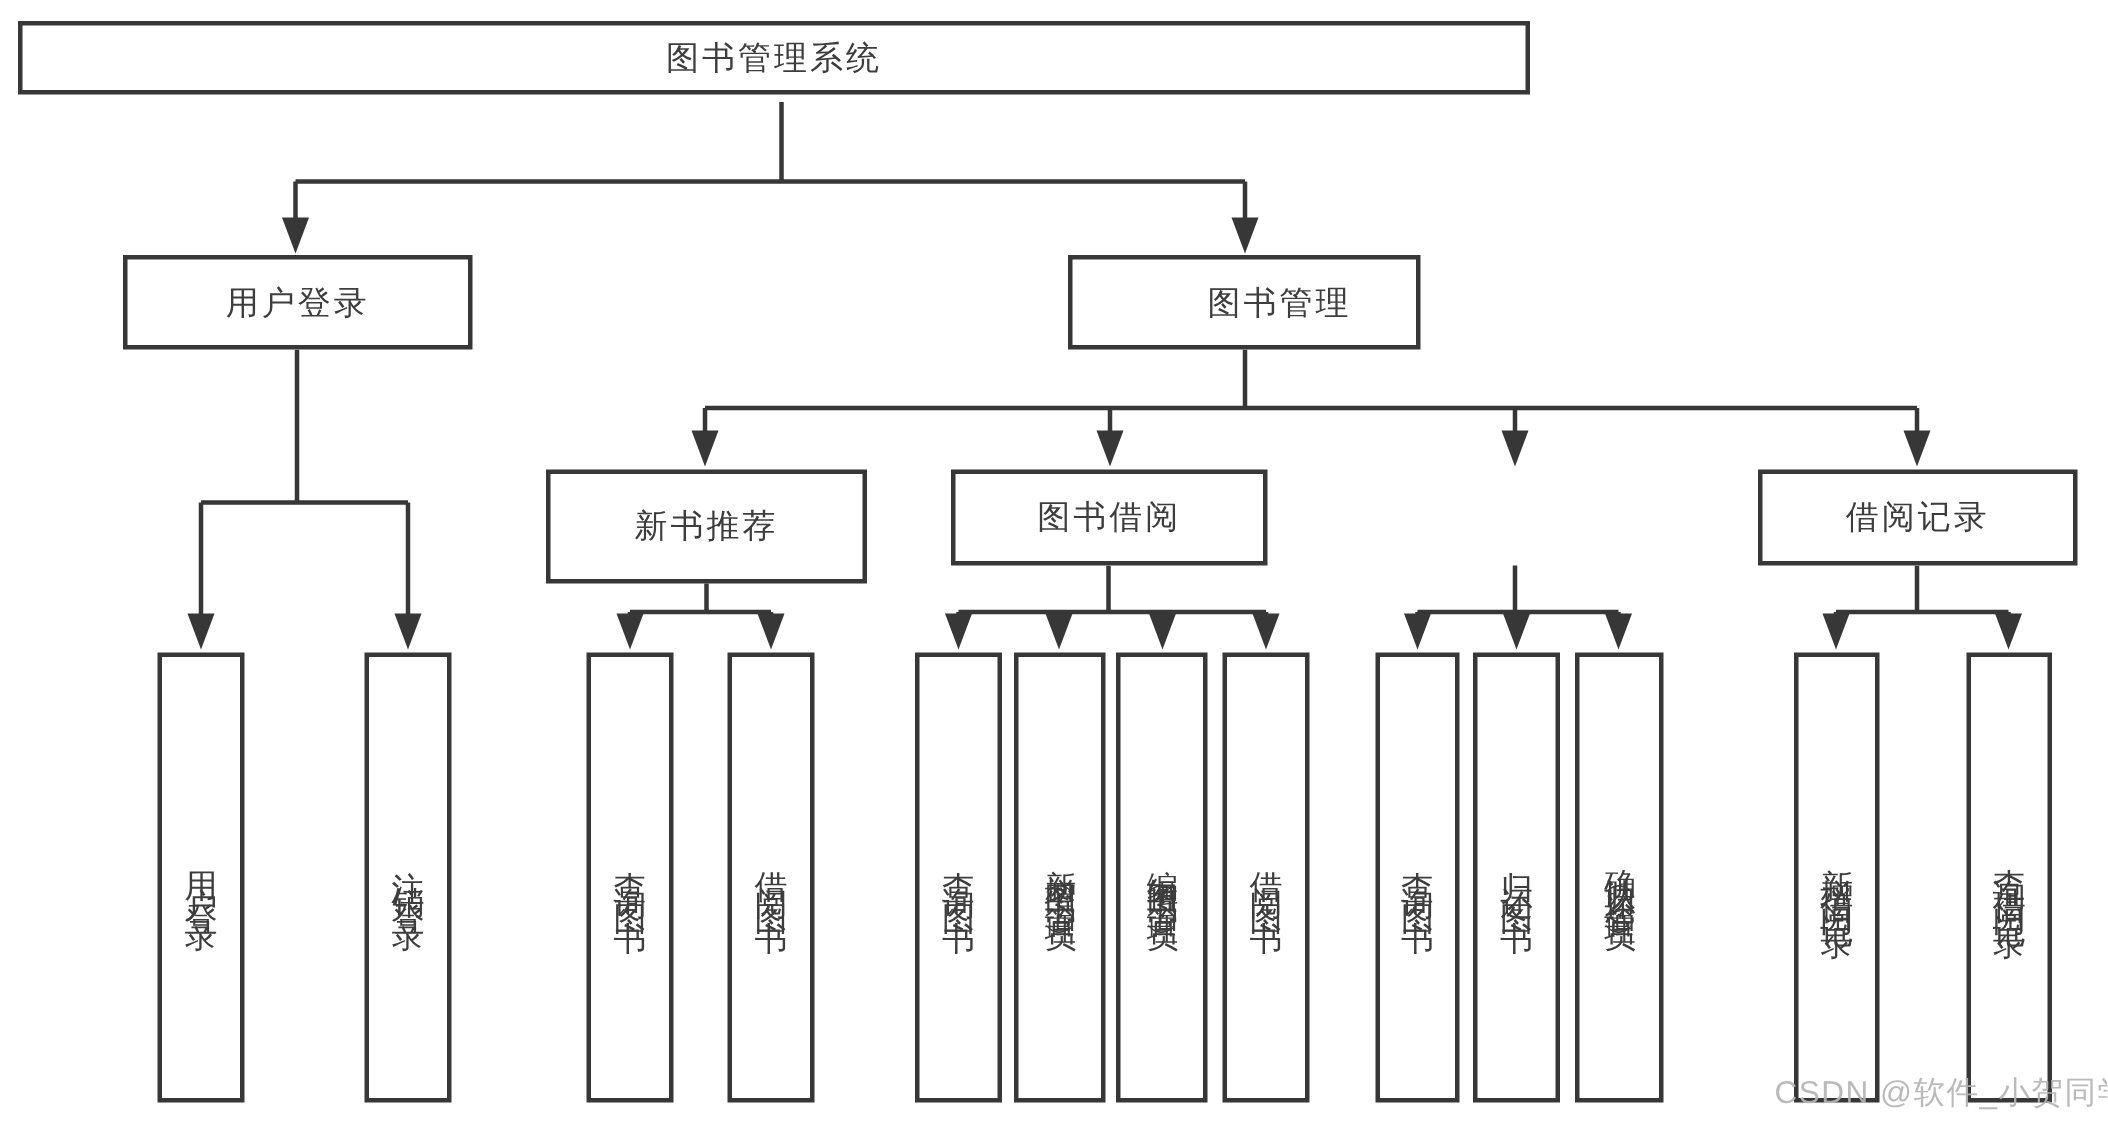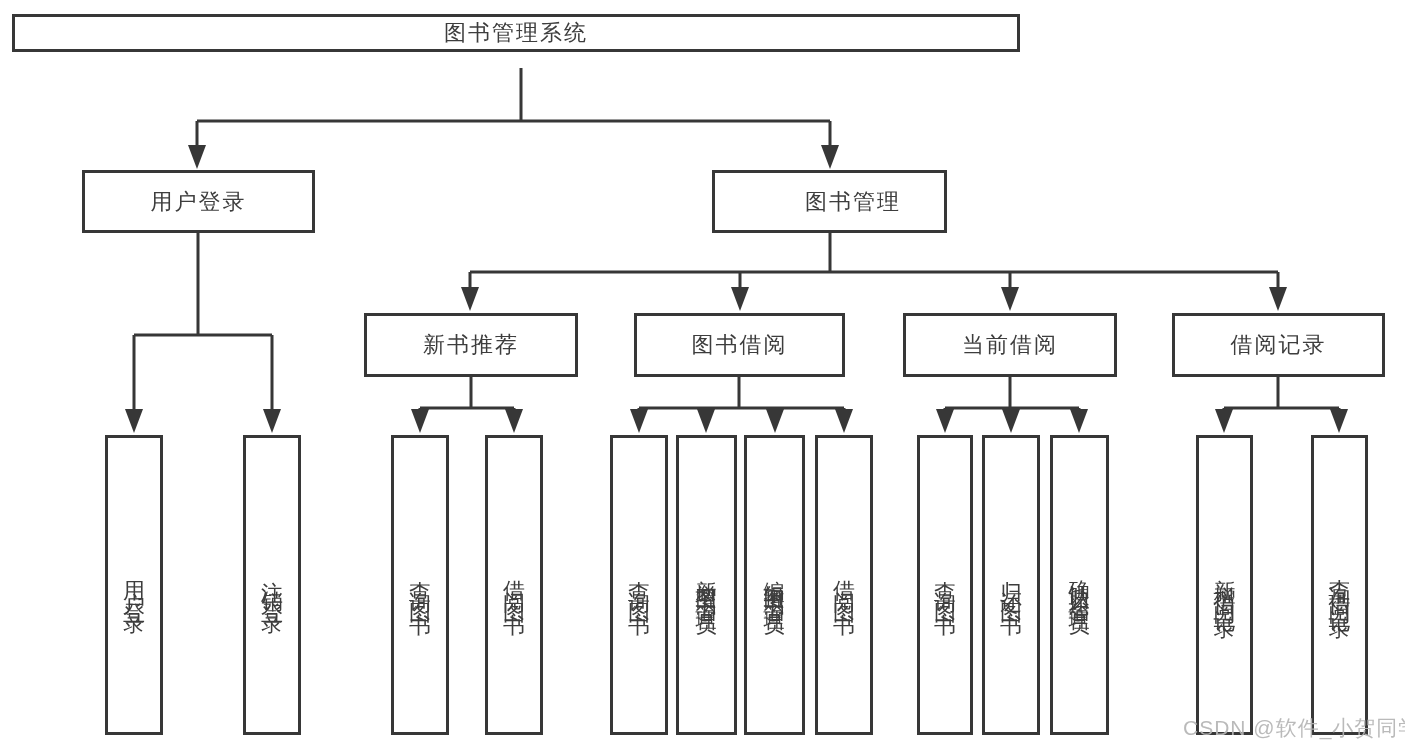--- a/index.html
+++ b/index.html
@@ -100,39 +100,36 @@
       <polygon points="1070,409 1088,409 1079,433"></polygon>
     </g>
 
     <g>
       <path d="M1278 377 V408 M1224 408 H1339 M1224 408 V412 M1339 408 V412"></path>
       <polygon points="1215,409 1233,409 1224,433"></polygon>
       <polygon points="1330,409 1348,409 1339,433"></polygon>
     </g>
   </svg>
 
-  <div class="node" style="left:12px;top:14px;width:1008px;height:38px;">
+  <div class="node" style="left:12px;top:14px;width:1008px;height:49px;">
     <span class="lbl">图书管理系统</span>
   </div>
 
   <div class="node" style="left:82px;top:170px;width:233px;height:63px;">
     <span class="lbl">用户登录</span>
   </div>
   <div class="node" style="left:712px;top:170px;width:235px;height:63px;padding-left:47px;">
     <span class="lbl">图书管理</span>
   </div>
 
-  <div class="node" style="left:364px;top:313px;width:214px;height:64px;">
+  <div class="node" style="left:364px;top:313px;width:214px;height:76px;">
     <span class="lbl">新书推荐</span>
   </div>
   <div class="node" style="left:634px;top:313px;width:211px;height:64px;">
     <span class="lbl">图书借阅</span>
-  </div>
-  <div class="node" style="left:903px;top:313px;width:214px;height:64px;">
-    <span class="lbl">当前借阅</span>
   </div>
   <div class="node" style="left:1172px;top:313px;width:213px;height:64px;">
     <span class="lbl">借阅记录</span>
   </div>
 
   <div class="node vbox" style="left:105px;top:435px;width:58px;height:300px;">
     <span class="lbl">用户登录</span>
   </div>
   <div class="node vbox" style="left:243px;top:435px;width:58px;height:300px;">
     <span class="lbl">注销登录</span>

